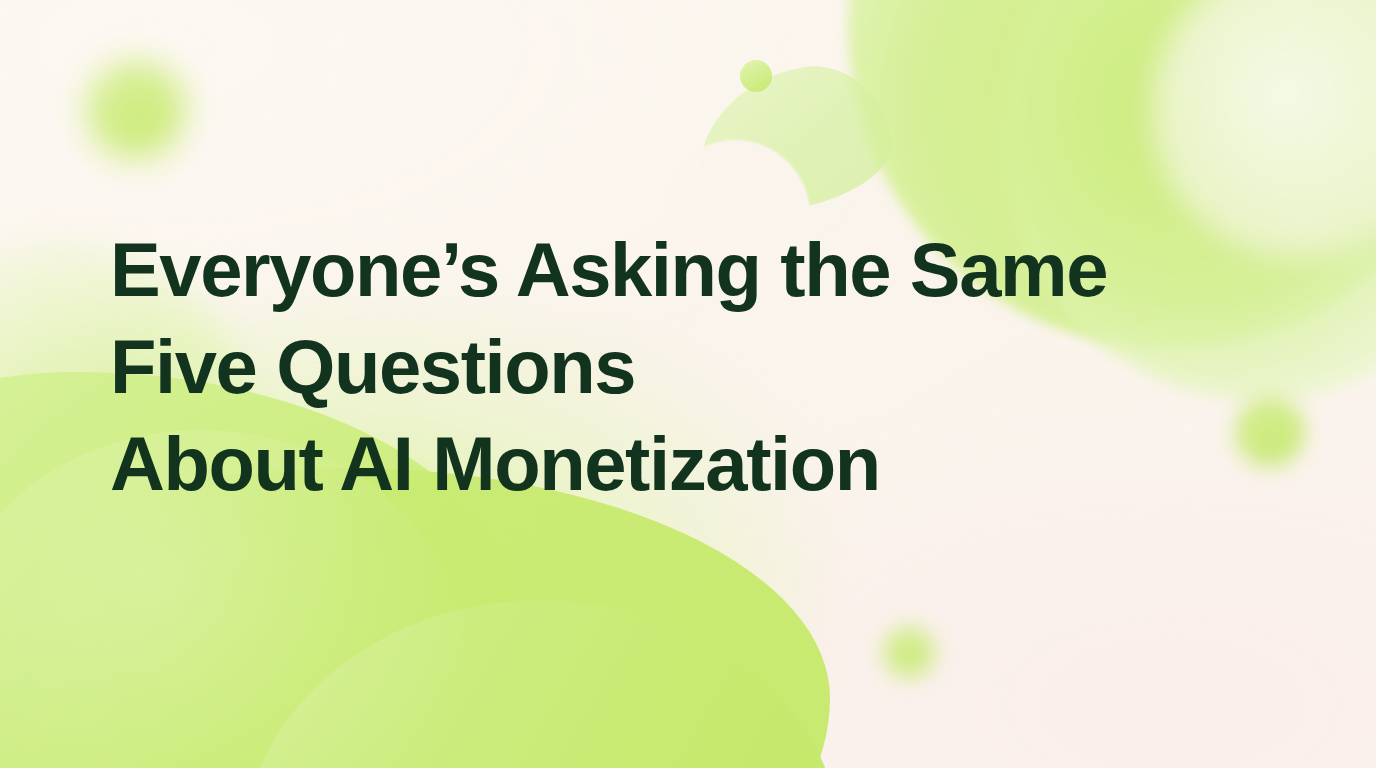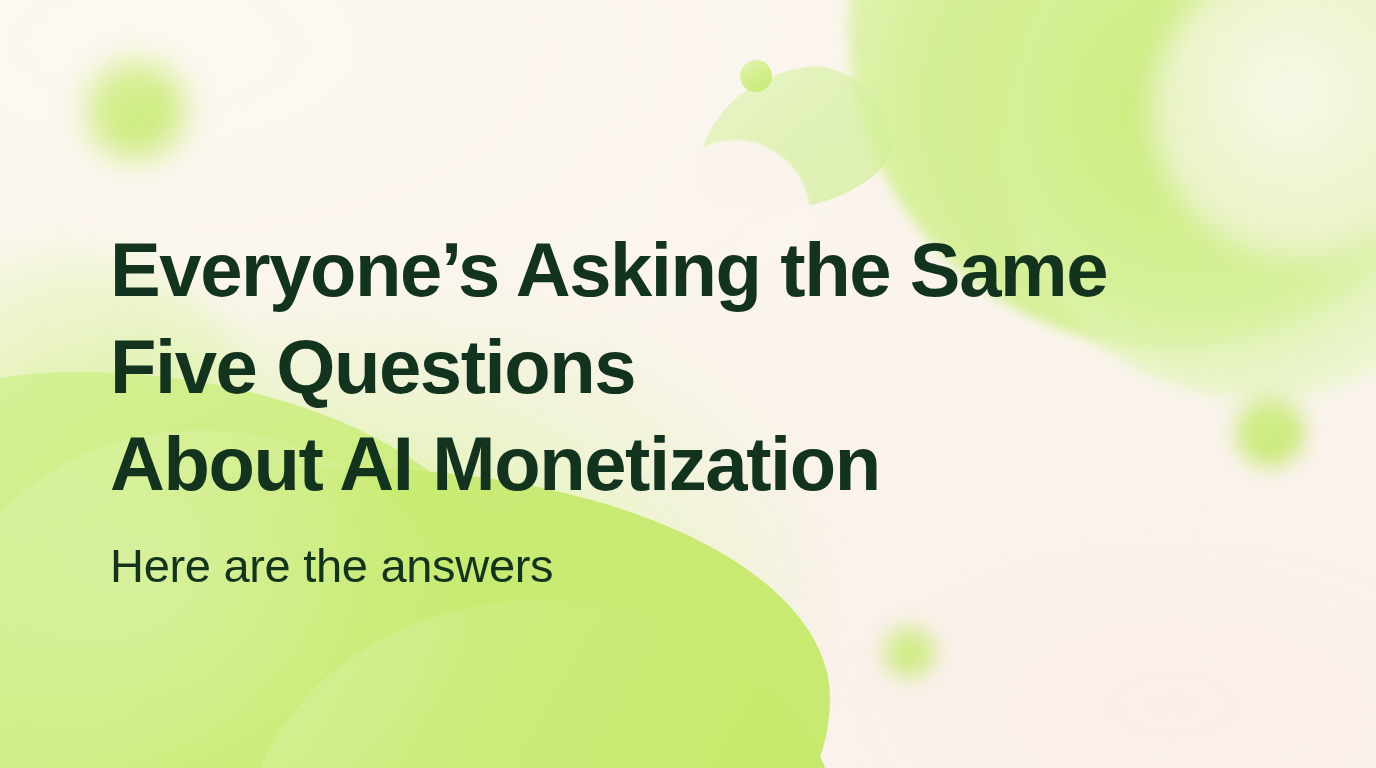--- a/index.html
+++ b/index.html
@@ -221,16 +221,15 @@
 
     <div class="orb orb-topleft"></div>
     <div class="orb orb-right-mid"></div>
     <div class="orb orb-bottom-small"></div>
   </div>
 
   <div class="content">
     <h1 class="headline">Everyone’s Asking the Same
 Five Questions
 About AI Monetization</h1>
-    <p class="subhead">Here are the answers</p>
   </div>
 
 </div>
 
 </body></html>

